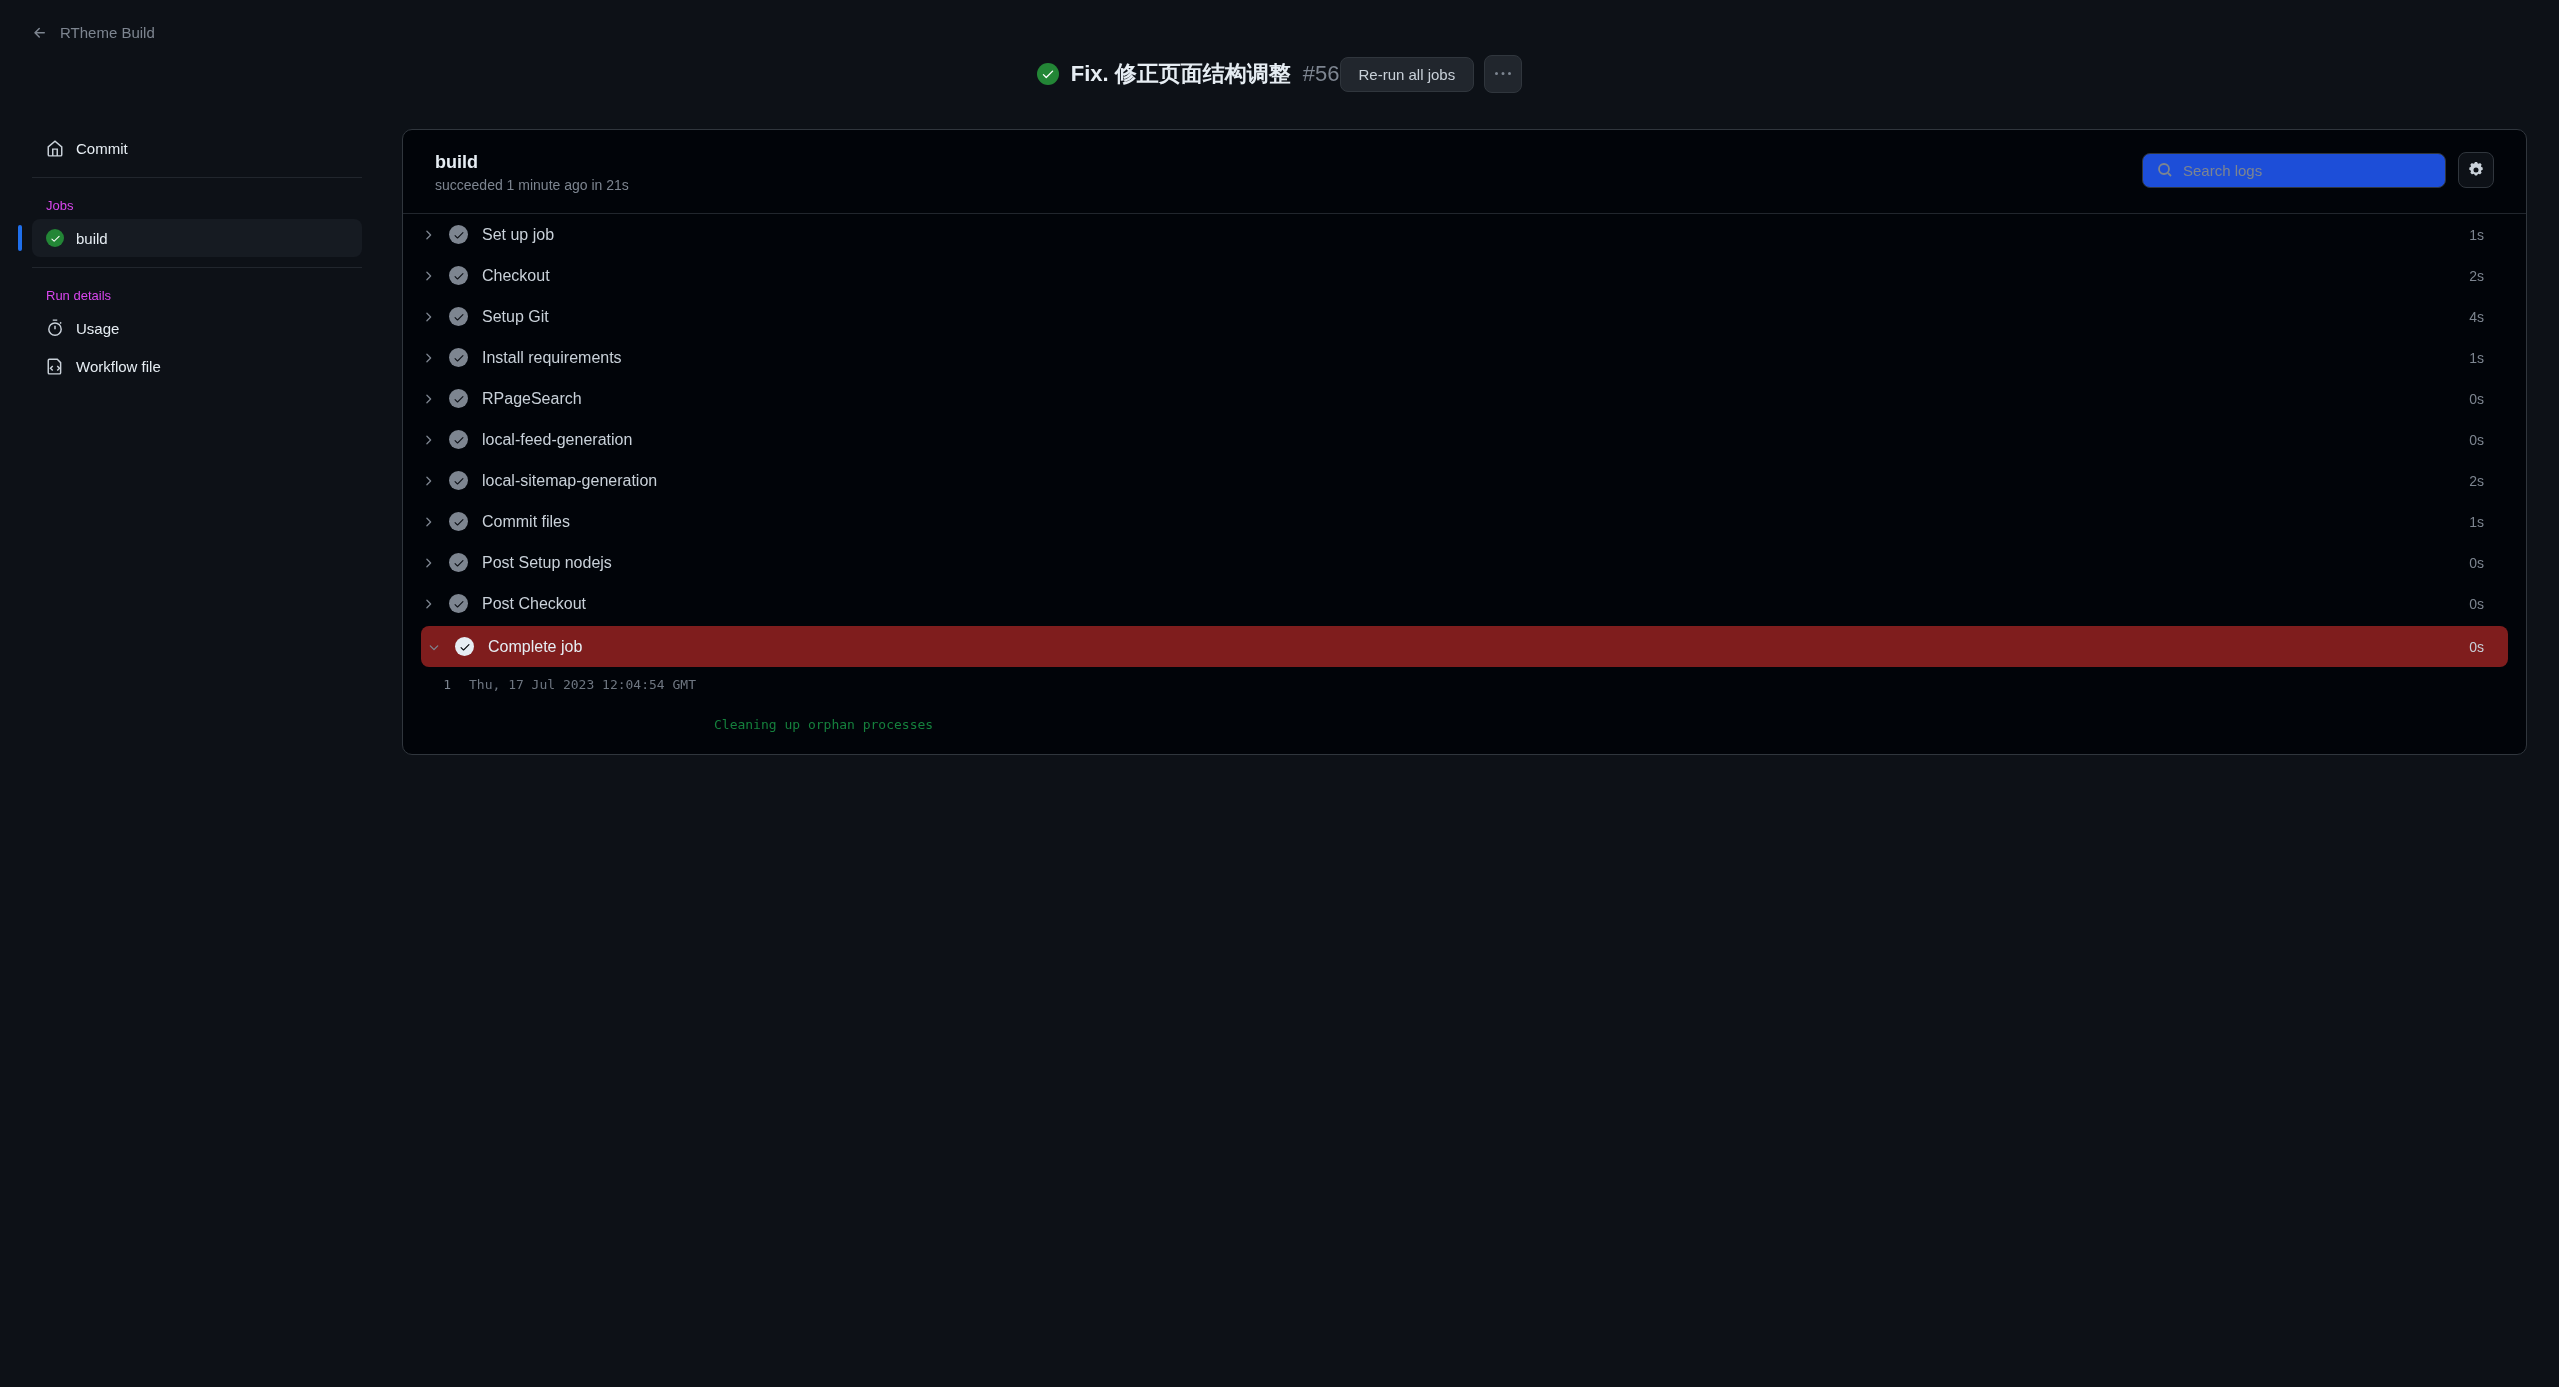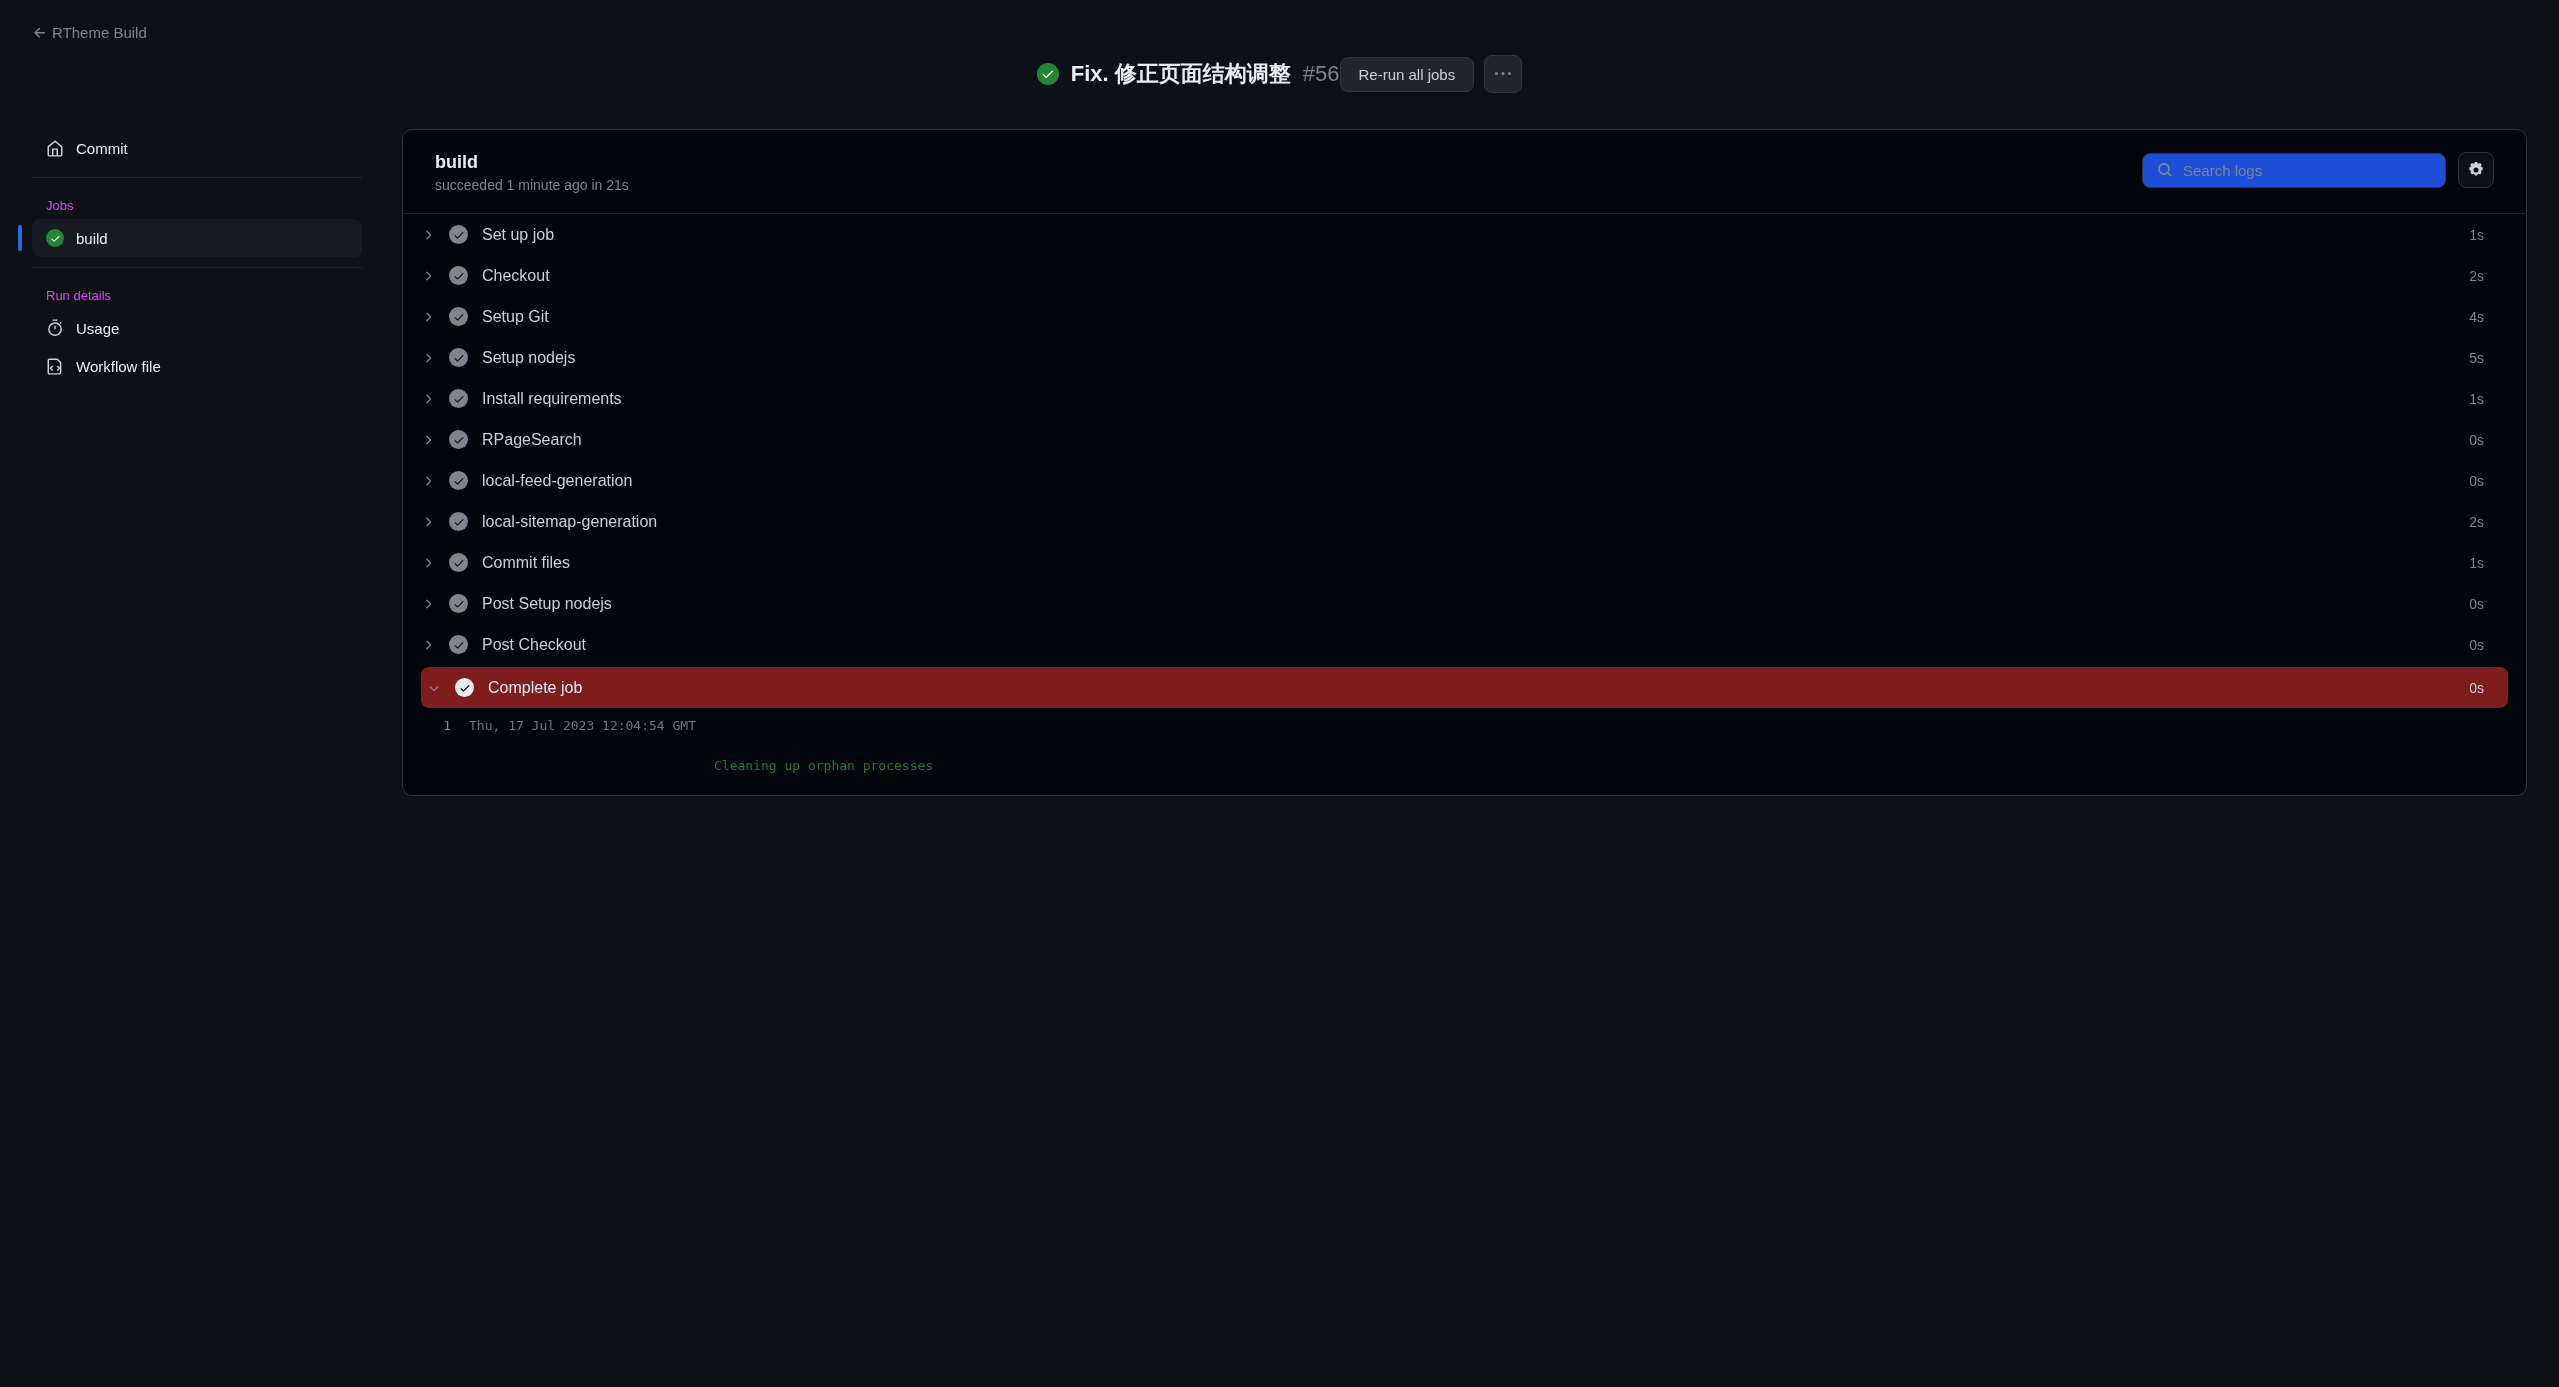--- a/index.html
+++ b/index.html
@@ -5,21 +5,21 @@
 * { margin: 0; padding: 0; box-sizing: border-box; }
 body {
   background: #0d1117;
   color: #e6edf3;
   font-family: -apple-system, BlinkMacSystemFont, "Segoe UI", Helvetica, Arial, sans-serif;
   font-size: 14px;
   width: 2559px;
   height: 1387px;
 }
 .container { display: flex; flex-direction: column; padding: 24px 32px; }
-.breadcrumb { display: flex; align-items: center; gap: 4px; color: #7d8590; margin-bottom: 14px; font-size: 15px; }
+.breadcrumb { display: flex; align-items: center; gap: 12px; color: #7d8590; margin-bottom: 14px; font-size: 15px; }
 .title-row { display: flex; align-items: center; justify-content: center; margin-bottom: 36px; }
 .title-left { display: flex; align-items: center; gap: 12px; }
 .title-text { font-size: 22px; font-weight: 600; color: #e6edf3; }
 .title-num { font-size: 22px; font-weight: 400; color: #7d8590; }
 .title-right { display: flex; gap: 10px; align-items: center; }
 .btn { background: #21262d; border: 1px solid #30363d; color: #c9d1d9; padding: 8px 18px; border-radius: 8px; font-size: 15px; cursor: pointer; font-weight: 500; }
 .btn-icon { width: 38px; height: 38px; display: flex; align-items: center; justify-content: center; background: #21262d; border: 1px solid #30363d; border-radius: 8px; cursor: pointer; color: #7d8590; }
 .body-row { display: flex; gap: 40px; }
 .sidebar { width: 330px; flex-shrink: 0; }
 .side-item { display: flex; align-items: center; gap: 12px; padding: 10px 14px; border-radius: 8px; cursor: pointer; color: #e6edf3; font-size: 15px; }
@@ -200,34 +200,20 @@
             <span class="chevron">
               <svg class="icon-svg" width="14" height="14" viewBox="0 0 16 16" fill="currentColor">
                 <path d="M6.22 3.22a.75.75 0 0 1 1.06 0l4.25 4.25a.75.75 0 0 1 0 1.06l-4.25 4.25a.75.75 0 0 1-1.06-1.06L9.94 8 6.22 4.28a.75.75 0 0 1 0-1.06Z"></path>
               </svg>
             </span>
             <span class="check-badge-sm">
               <svg class="icon-svg" width="12" height="12" viewBox="0 0 16 16" fill="#0d1117">
                 <path d="M13.78 4.22a.75.75 0 0 1 0 1.06l-7.25 7.25a.75.75 0 0 1-1.06 0L2.22 9.28a.75.75 0 0 1 1.06-1.06L6 10.94l6.72-6.72a.75.75 0 0 1 1.06 0Z"></path>
               </svg>
             </span>
-            <span class="step-name">Setup nodejs</span>
-            <span class="step-time">5s</span>
-          </div>
-          <div class="step">
-            <span class="chevron">
-              <svg class="icon-svg" width="14" height="14" viewBox="0 0 16 16" fill="currentColor">
-                <path d="M6.22 3.22a.75.75 0 0 1 1.06 0l4.25 4.25a.75.75 0 0 1 0 1.06l-4.25 4.25a.75.75 0 0 1-1.06-1.06L9.94 8 6.22 4.28a.75.75 0 0 1 0-1.06Z"></path>
-              </svg>
-            </span>
-            <span class="check-badge-sm">
-              <svg class="icon-svg" width="12" height="12" viewBox="0 0 16 16" fill="#0d1117">
-                <path d="M13.78 4.22a.75.75 0 0 1 0 1.06l-7.25 7.25a.75.75 0 0 1-1.06 0L2.22 9.28a.75.75 0 0 1 1.06-1.06L6 10.94l6.72-6.72a.75.75 0 0 1 1.06 0Z"></path>
-              </svg>
-            </span>
             <span class="step-name">Install requirements</span>
             <span class="step-time">1s</span>
           </div>
           <div class="step">
             <span class="chevron">
               <svg class="icon-svg" width="14" height="14" viewBox="0 0 16 16" fill="currentColor">
                 <path d="M6.22 3.22a.75.75 0 0 1 1.06 0l4.25 4.25a.75.75 0 0 1 0 1.06l-4.25 4.25a.75.75 0 0 1-1.06-1.06L9.94 8 6.22 4.28a.75.75 0 0 1 0-1.06Z"></path>
               </svg>
             </span>
             <span class="check-badge-sm">

